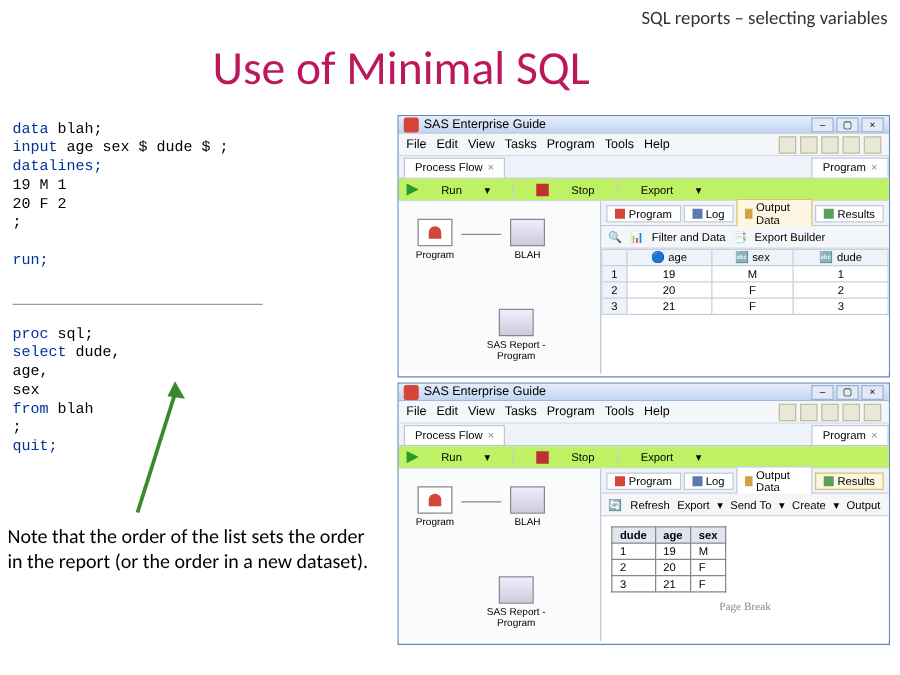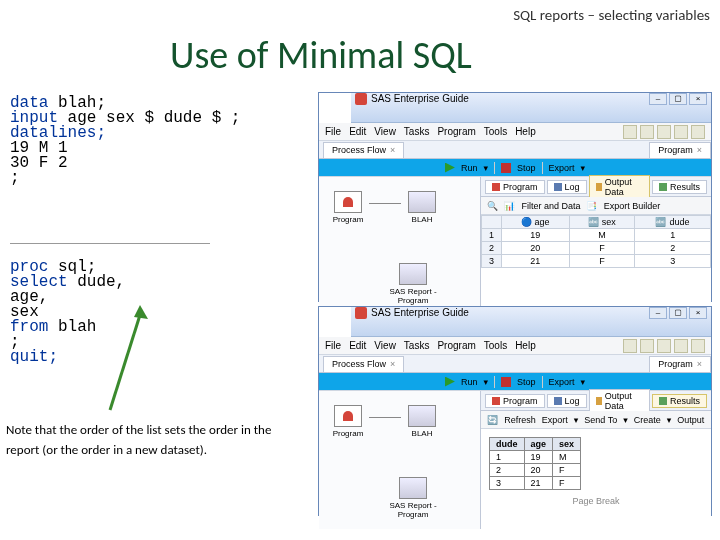--- a/index.html
+++ b/index.html
@@ -1,44 +1,44 @@
 <!DOCTYPE html>
 <html><head>
 <meta charset="utf-8">
 <style>
   * { box-sizing: border-box; margin: 0; padding: 0; }
   body { width: 720px; height: 540px; background: #fff; font-family: Calibri, Arial, sans-serif; position: relative; overflow: hidden; }
   .header-label { position: absolute; top: 6px; right: 10px; font-size: 15px; color: #333; }
-  .main-title { position: absolute; top: 32px; left: 170px; font-size: 38px; color: #14532d; }
-  .code-block { position: absolute; font-family: 'Courier New', monospace; font-size: 16px; line-height: 15px; }
+  .main-title { position: absolute; top: 32px; left: 170px; font-size: 38px; color: #be185d; }
+  .code-block { position: absolute; font-family: 'Courier New', monospace; font-size: 12px; line-height: 15px; }
   .code-block .kw { color: #003399; }
   .code-block .plain { color: #000; }
   .code1 { top: 96px; left: 10px; }
   .code2 { top: 260px; left: 10px; }
-  .note { position: absolute; top: 420px; left: 6px; width: 300px; font-size: 13px; line-height: 20px; color: #000; }
+  .note { position: absolute; top: 420px; left: 6px; width: 300px; font-size: 16px; line-height: 20px; color: #000; }
   .hr-line { position: absolute; top: 243px; left: 10px; width: 200px; height: 1px; background: #999; }
   .arrow { position: absolute; top: 305px; left: 100px; width: 50px; height: 110px; }
   .arrow-line { stroke: #3a8a2d; stroke-width: 3; fill: none; }
   .arrow-head { fill: #3a8a2d; }
 
   
   .app-window { position: absolute; border: 1px solid #6787b8; background: #fff; font-size: 10px; font-family: Tahoma, Arial, sans-serif; }
   .app1 { top: 92px; left: 318px; width: 394px; height: 210px; }
   .app2 { top: 306px; left: 318px; width: 394px; height: 210px; }
-  .titlebar { height: 30px; background: linear-gradient(#e7eefb, #c2d5f0); display: flex; align-items: flex-start; padding: 0 4px; border-bottom: 1px solid #a0b8d8; margin-left: 32px; }
+  .titlebar { height: 14px; background: linear-gradient(#e7eefb, #c2d5f0); display: flex; align-items: center; padding: 0 4px; border-bottom: 1px solid #a0b8d8; }
   .titlebar .t-icon { width: 12px; height: 12px; background: #d4453a; border-radius: 2px; margin-right: 4px; display: inline-block; }
   .winbtns { margin-left: auto; display: flex; gap: 2px; }
   .winbtn { width: 18px; height: 12px; background: #e2eaf6; border: 1px solid #9ab2d6; font-size: 8px; text-align: center; line-height: 10px; }
   .menubar { height: 18px; display: flex; align-items: center; gap: 8px; padding: 0 6px; background: #f5f6f8; border-bottom: 1px solid #d0d7e2; font-size: 10px; }
   .menubar .tb-icons { margin-left: auto; display: flex; gap: 3px; }
   .tb-icons span { width: 14px; height: 14px; background: #e8e8d8; border: 1px solid #c0c0a0; display: inline-block; }
   .tabstrip { height: 18px; display: flex; align-items: flex-end; background: #eef2f9; border-bottom: 1px solid #c0c8d8; padding-left: 4px; gap: 2px; }
   .tab { height: 16px; padding: 0 8px; border: 1px solid #c0c8d8; border-bottom: none; background: #fff; font-size: 9px; line-height: 14px; }
   .tab .xclose { margin-left: 4px; color: #888; }
-  .toolbar2 { height: 18px; display: flex; align-items: center; gap: 6px; padding: 0 6px; background: #0ea5e9; border-bottom: 1px solid #d0d7e2; font-size: 9px; justify-content: center; }
+  .toolbar2 { height: 18px; display: flex; align-items: center; gap: 18px; padding: 0 6px; background: #bef264; border-bottom: 1px solid #d0d7e2; font-size: 9px; }
   .toolbar2 .sep { width:1px; height:12px; background:#ccc; }
   .toolbar2 .ico { width:10px; height:10px; display:inline-block; }
   .ico.play { background: #2a9a2a; clip-path: polygon(0 0,100% 50%,0 100%); }
   .ico.stop { background: #c03030; }
   .split { display: flex; height: 138px; }
   .left-pane { width: 162px; border-right: 1px solid #c0c8d8; background: #fafbfd; position: relative; }
   .right-pane { flex: 1; background: #fff; display: flex; flex-direction: column; }
   .flow-icon { position: absolute; width: 42px; height: 40px; text-align: center; font-size: 8px; }
   .flow-icon .box { width: 28px; height: 22px; margin: 0 auto 2px; border: 1px solid #888; background: #fff; display:flex; align-items:center; justify-content:center; }
   .flow-icon .box.person::before { content:''; width:10px; height:10px; background:#d4453a; border-radius:50% 50% 0 0; display:block; }
@@ -55,36 +55,37 @@
   .rtoolbar { height: 18px; display:flex; align-items:center; gap:6px; padding:0 6px; background:#f5f6f8; border-bottom:1px solid #d0d7e2; font-size:9px; }
   .data-grid { flex:1; overflow:auto; }
   .data-grid table { border-collapse: collapse; font-size: 9px; width: 100%; }
   .data-grid th, .data-grid td { border: 1px solid #c8d0dc; padding: 1px 6px; text-align: center; }
   .data-grid th { background: #eef2f9; font-weight: normal; }
   .data-grid .rowhdr { background: #eef2f9; width: 20px; }
   .report-area { flex:1; padding: 8px; font-size: 9px; }
   .report-area table { border-collapse: collapse; font-size: 9px; }
   .report-area th, .report-area td { border: 1px solid #888; padding: 1px 6px; }
   .report-area th { background: #e0e6f0; }
-  .page-break { margin-top:6px; color:#888; font-size:9px; text-align:center; }
+  .page-break { margin-top:6px; color:#888; font-size:9px; text-align:center;font-family:Liberation Serif, serif; }
 </style>
 </head>
 <body>
 
 <div class="header-label">SQL reports – selecting variables</div>
 <div class="main-title">Use of Minimal SQL</div>
 
 <div class="code-block code1">
   <div><span class="kw">data</span><span class="plain"> blah;</span></div>
   <div><span class="kw">    input</span><span class="plain"> age sex $ dude $ ;</span></div>
   <div><span class="kw">    datalines;</span></div>
   <div class="plain">19 M 1</div>
-  <div class="plain">30 F 2</div>
+  <div class="plain">20 F 2</div>
   <div class="plain">    ;</div>
   <div style="height:15px"></div>
+  <div><span class="kw">run;</span></div>
 </div>
 <div class="hr-line"></div>
 
 <div class="code-block code2">
   <div><span class="kw">proc</span><span class="plain"> sql;</span></div>
   <div><span class="kw">        select</span><span class="plain">  dude,</span></div>
   <div class="plain">                age,</div>
   <div class="plain">                sex</div>
   <div><span class="kw">                from</span><span class="plain"> blah</span></div>
   <div class="plain">     ;</div>

